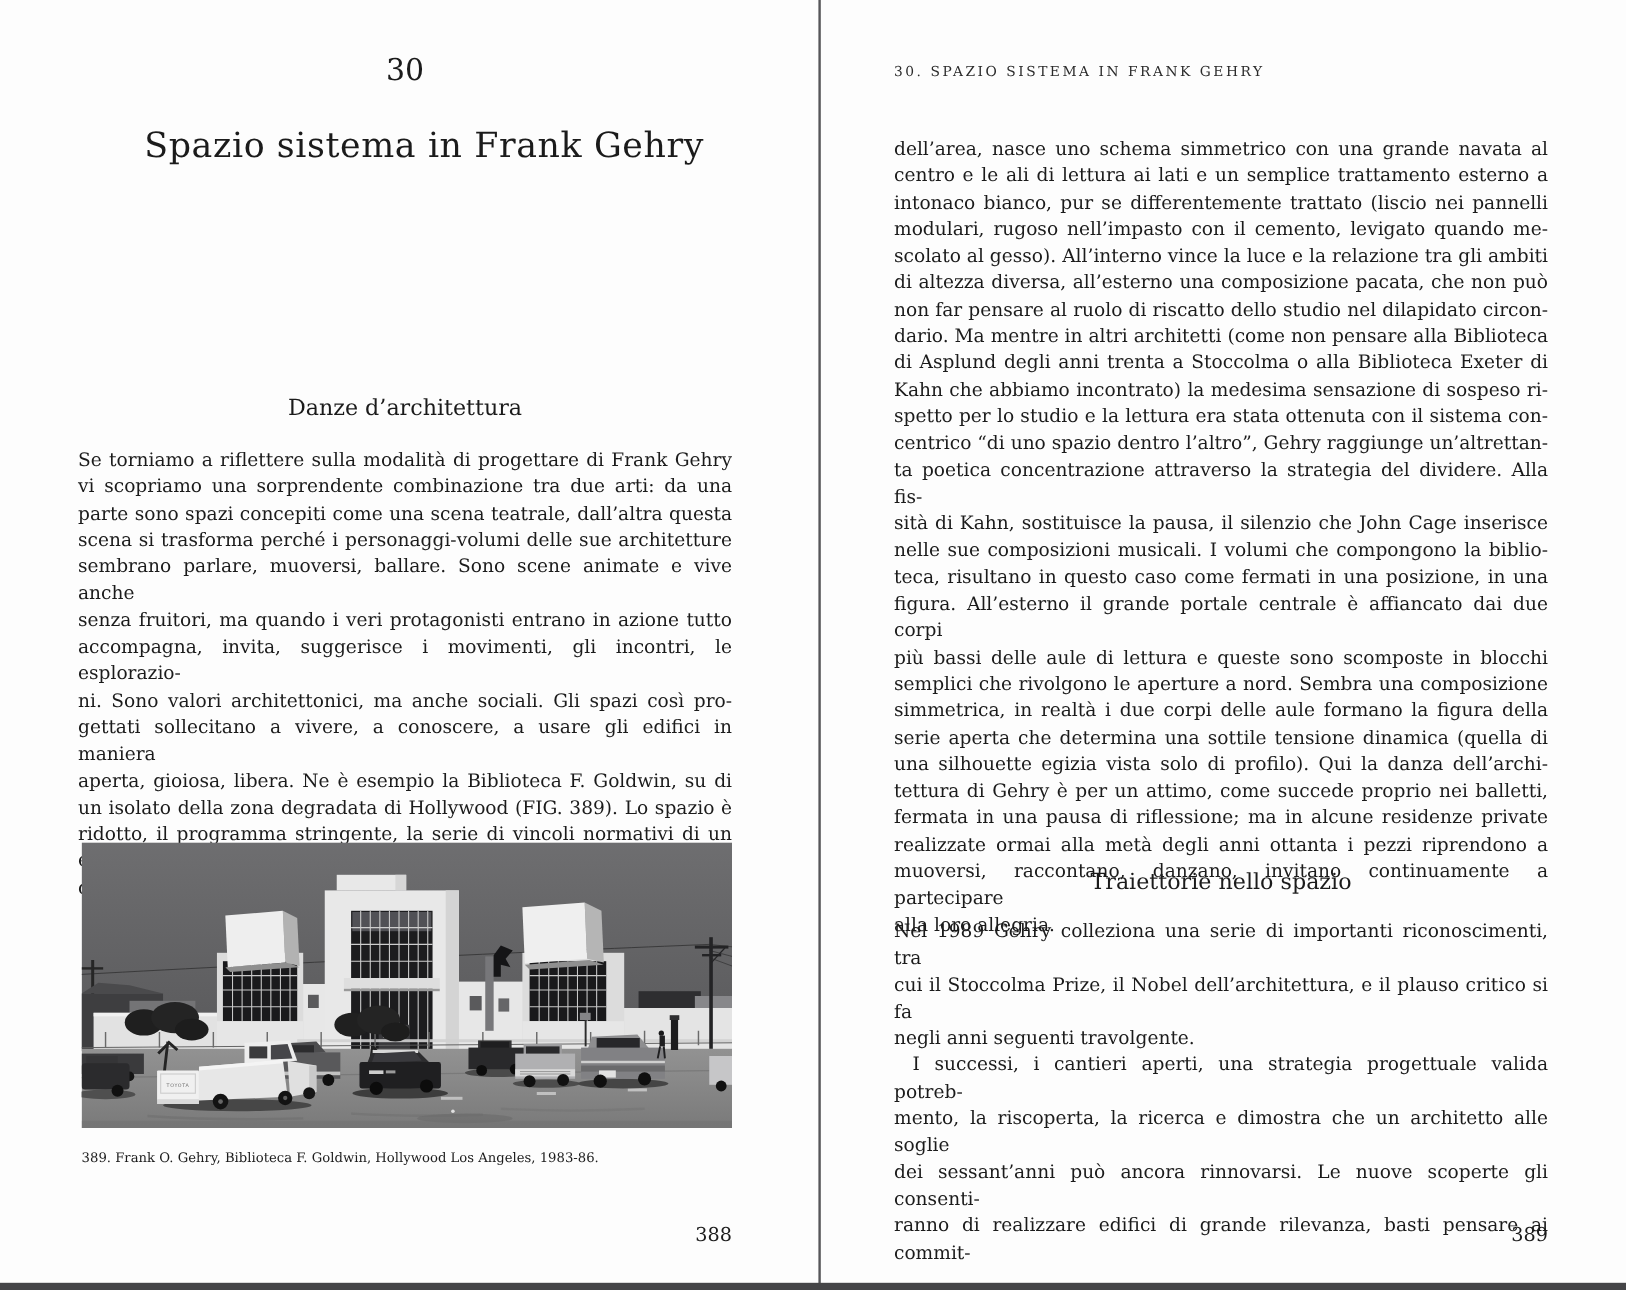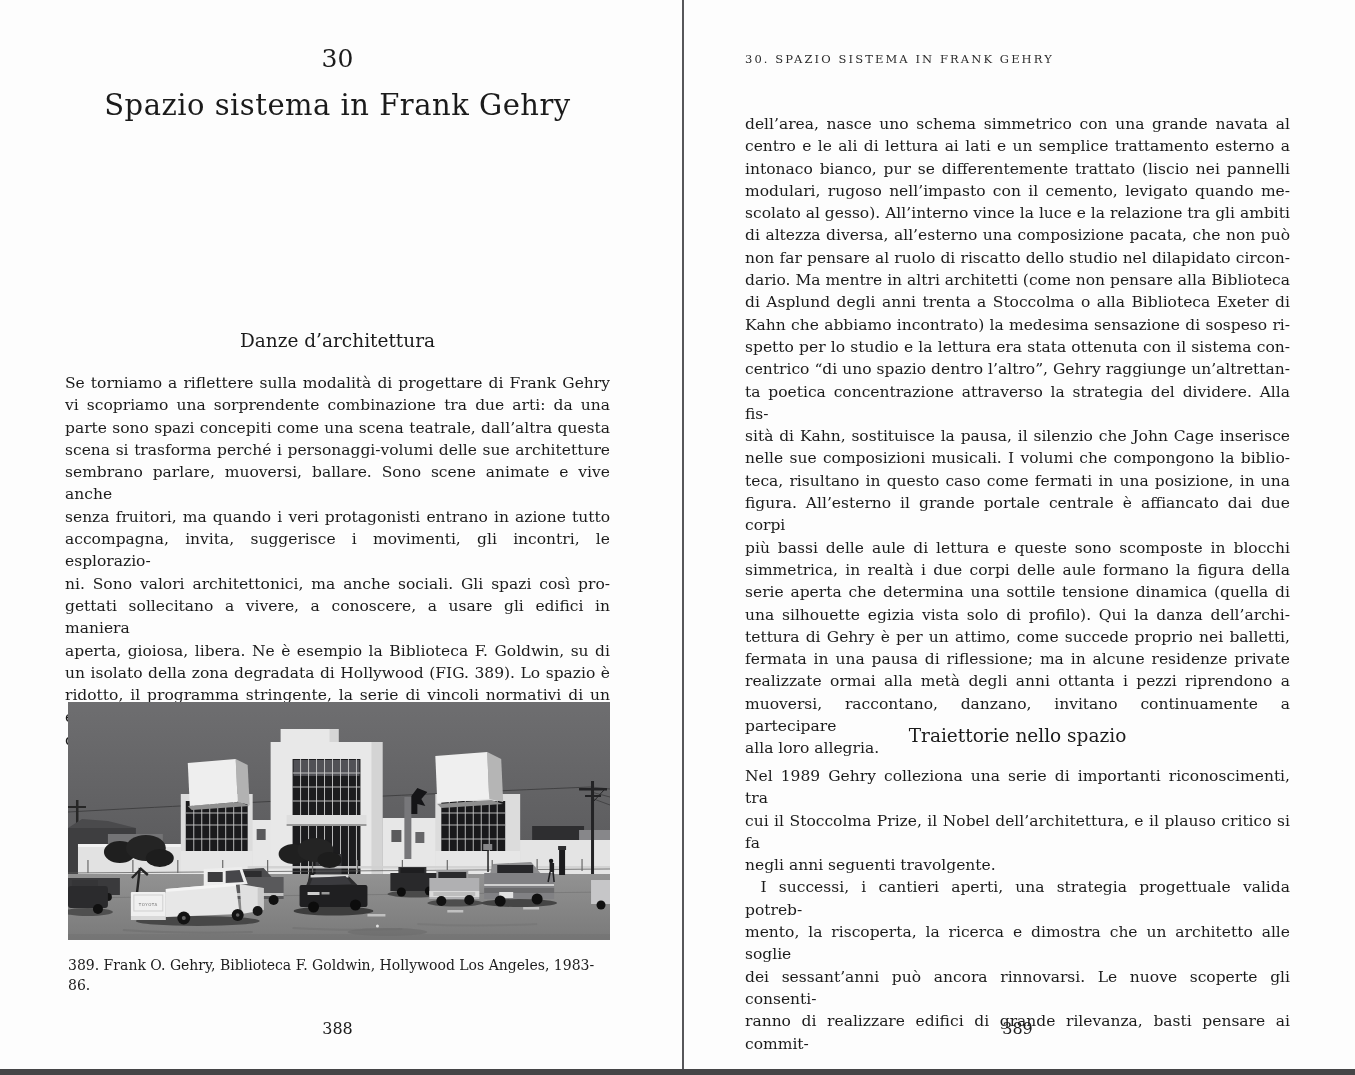--- a/index.html
+++ b/index.html
@@ -5,43 +5,43 @@
   html,body{margin:0;padding:0;background:#e8e8e8;}
   .spread{position:relative;width:1355px;height:1075px;background:#fdfdfd;
           font-family:"DejaVu Serif", serif;color:#1b1b1b;overflow:hidden;}
   .page{position:absolute;top:0;height:1075px;}
   .page-left{left:0;width:683px;}
   .page-right{left:683px;width:672px;}
 
   .chapter-number{position:absolute;top:44px;left:65px;width:545px;
                   text-align:center;font-size:25px;}
   .book-title{position:absolute;top:88px;left:35px;width:605px;text-align:center;
-              font-size:29px;font-weight:normal;margin:0;letter-spacing:.5px;}
+              font-size:29px;font-weight:normal;margin:16px;letter-spacing:.5px;}
   .section-heading{position:absolute;text-align:center;font-size:18.5px;
                    font-weight:normal;margin:0;}
   .heading-left{top:330px;left:65px;width:545px;}
   .heading-right{top:725px;left:62px;width:545px;}
 
   .running-header{position:absolute;top:52px;left:62px;width:545px;text-align:left;
                   font-size:11.5px;letter-spacing:2.1px;color:#2b2b2b;}
 
   .body-lines{position:absolute;font-size:15.5px;line-height:22.3px;}
   .left-para{top:372px;left:65px;width:545px;}
   .right-para1{top:93px;left:62px;width:545px;margin-top:20px;}
   .right-para23{top:765px;left:62px;width:545px;}
 
   .line{text-align:justify;text-align-last:justify;}
   .line-end{text-align-last:left;}
 
   .figure{position:absolute;top:702px;left:68px;width:542px;height:238px;margin:0;}
   .figure svg{display:block;width:542px;height:238px;}
   .figure-caption{position:absolute;top:955px;left:68px;width:545px;
-                  font-size:14px;line-height:20px;}
-
-  .page-number{position:absolute;top:1019px;text-align:center;font-size:16px;}
+                  font-size:11px;line-height:20px;}
+
+  .page-number{position:absolute;top:1019px;text-align:right;font-size:16px;}
   .pn-left{left:65px;width:545px;}
   .pn-right{left:62px;width:545px;}
 
   .center-divider{position:absolute;left:682px;top:0;width:2px;height:1075px;
                   background:#57575a;}
   .bottom-bar{position:absolute;left:0;top:1069px;width:1355px;height:6px;
               background:#454547;}
 </style>
 </head>
 <body>
@@ -316,20 +316,21 @@
         <div class="line">di Asplund degli anni trenta a Stoccolma o alla Biblioteca Exeter di</div>
         <div class="line">Kahn che abbiamo incontrato) la medesima sensazione di sospeso ri-</div>
         <div class="line">spetto per lo studio e la lettura era stata ottenuta con il sistema con-</div>
         <div class="line">centrico “di uno spazio dentro l’altro”, Gehry raggiunge un’altrettan-</div>
         <div class="line">ta poetica concentrazione attraverso la strategia del dividere. Alla fis-</div>
         <div class="line">sità di Kahn, sostituisce la pausa, il silenzio che John Cage inserisce</div>
         <div class="line">nelle sue composizioni musicali. I volumi che compongono la biblio-</div>
         <div class="line">teca, risultano in questo caso come fermati in una posizione, in una</div>
         <div class="line">figura. All’esterno il grande portale centrale è affiancato dai due corpi</div>
         <div class="line">più bassi delle aule di lettura e queste sono scomposte in blocchi</div>
+        <div class="line">semplici che rivolgono le aperture a nord. Sembra una composizione</div>
         <div class="line">simmetrica, in realtà i due corpi delle aule formano la figura della</div>
         <div class="line">serie aperta che determina una sottile tensione dinamica (quella di</div>
         <div class="line">una silhouette egizia vista solo di profilo). Qui la danza dell’archi-</div>
         <div class="line">tettura di Gehry è per un attimo, come succede proprio nei balletti,</div>
         <div class="line">fermata in una pausa di riflessione; ma in alcune residenze private</div>
         <div class="line">realizzate ormai alla metà degli anni ottanta i pezzi riprendono a</div>
         <div class="line">muoversi, raccontano, danzano, invitano continuamente a partecipare</div>
         <div class="line line-end">alla loro allegria.</div>
       </div>
 

